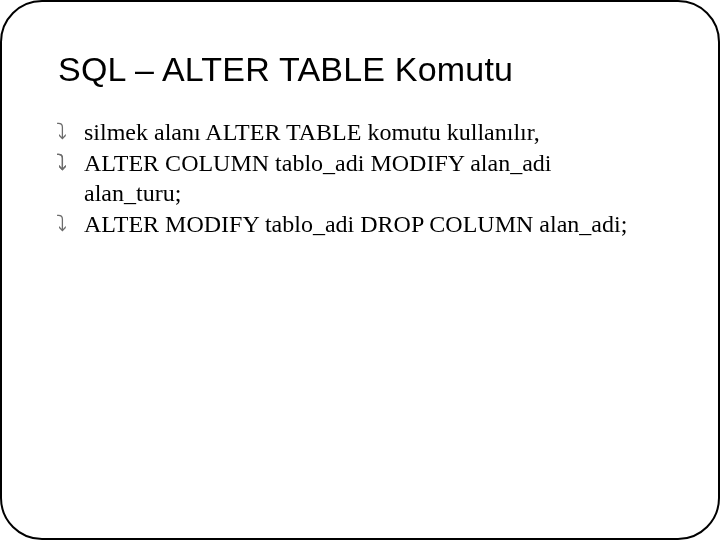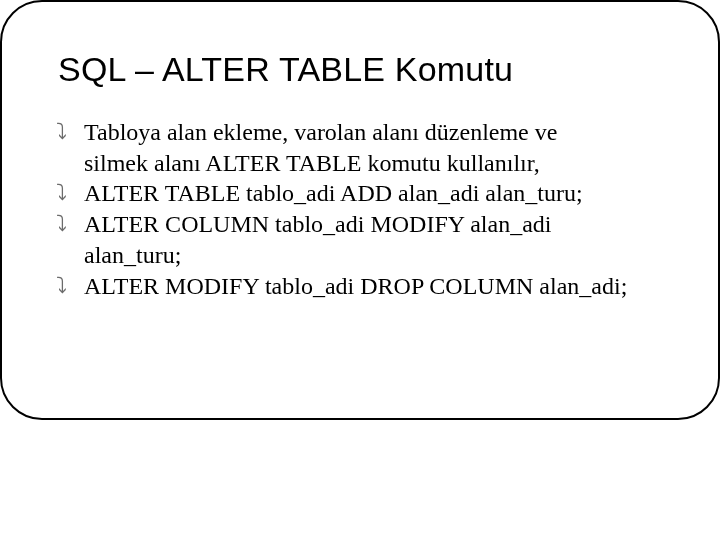--- a/index.html
+++ b/index.html
@@ -6,21 +6,21 @@
   html, body {
     width: 720px;
     height: 540px;
     background: #fff;
     font-family: "Times New Roman", Times, serif;
     color: #000;
   }
   .slide {
     position: relative;
     width: 720px;
-    height: 420px;
+    height: 540px;
     border: 2px solid #000;
     border-radius: 42px;
     padding: 48px 56px 40px 56px;
   }
   .title {
     font-family: Arial, Helvetica, sans-serif;
     font-size: 34px;
     font-weight: 400;
     margin-bottom: 28px;
     letter-spacing: 0.2px;
@@ -54,27 +54,25 @@
 <body>
 
 <div class="slide">
 
   <h1 class="title">SQL – ALTER TABLE Komutu</h1>
 
   <ul class="body-list">
 
     <li class="group1">
       <span class="bullet-marker">⤵</span>
-      <span>Tabloya alan ekleme, varolan alanı düzenleme ve</span>
       <span class="cont">silmek alanı ALTER TABLE komutu kullanılır,</span>
     </li>
 
     <li>
       <span class="bullet-marker">⤵</span>
-      <span>ALTER TABLE tablo_adi ADD alan_adi alan_turu;</span>
     </li>
 
     <li>
       <span class="bullet-marker">⤵</span>
       <span>ALTER COLUMN tablo_adi MODIFY alan_adi</span>
       <span class="cont">alan_turu;</span>
     </li>
 
     <li>
       <span class="bullet-marker">⤵</span>

